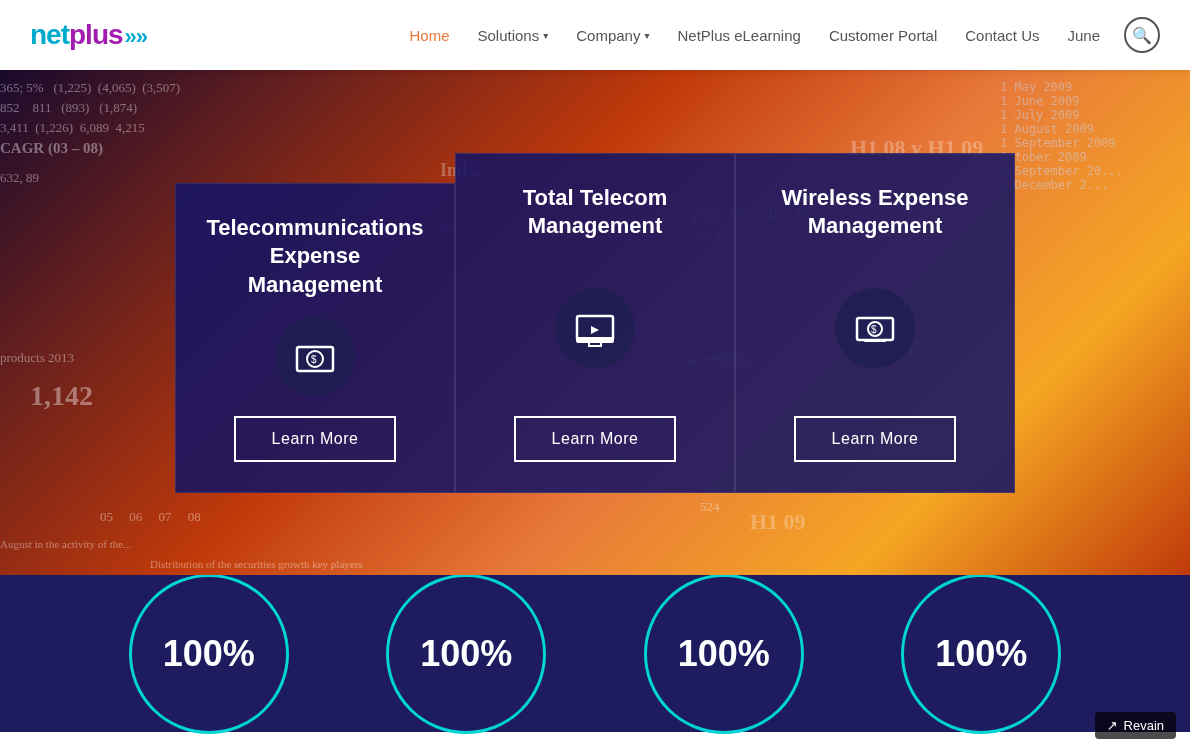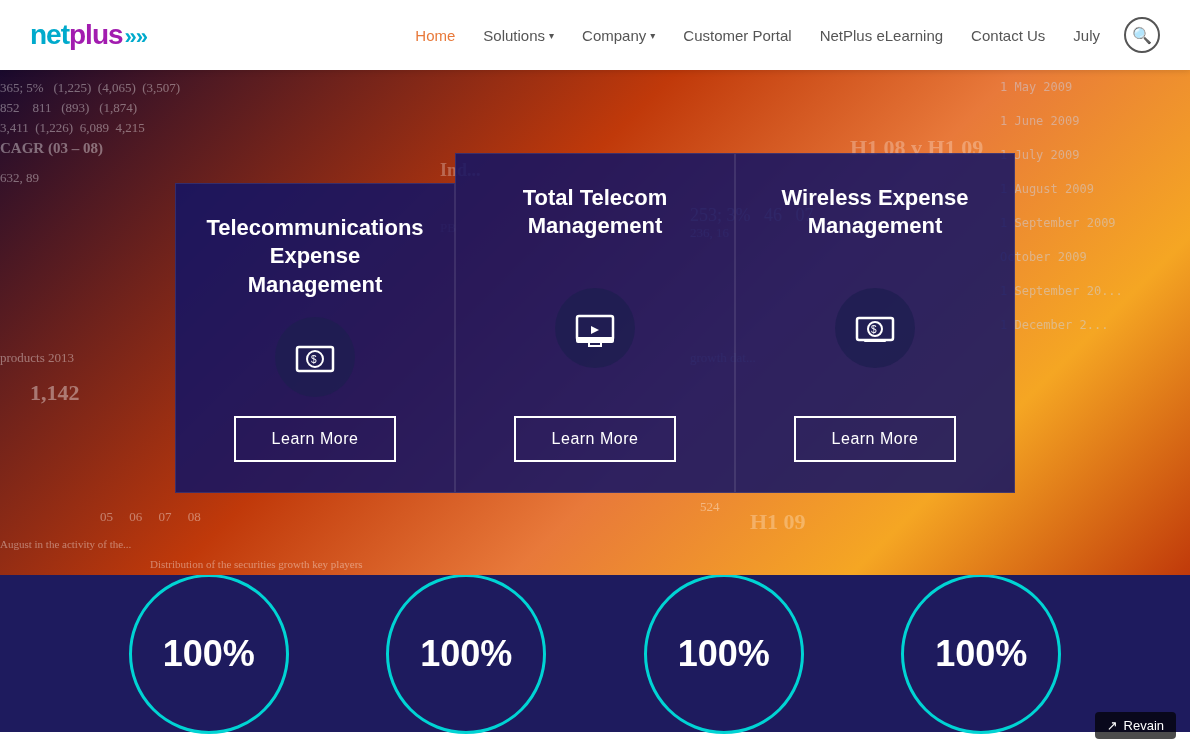--- a/index.html
+++ b/index.html
@@ -201,21 +201,21 @@
     .right-panel {
       position: absolute;
       right: 0;
       top: 0;
       width: 200px;
       height: 100%;
       display: flex;
       flex-direction: column;
       justify-content: flex-start;
       padding: 10px;
-      gap: 20px;
+      gap: 0;
     }
     .right-panel-row {
       color: rgba(200,220,255,0.8);
       font-family: monospace;
       font-size: 12px;
     }
   </style>
 </head>
 <body>
 
@@ -228,41 +228,41 @@
   <nav class="nav">
     <div class="nav-item active" style="color:#e8793a;">Home</div>
     <div class="nav-item">
       <span>Solutions</span>
       <span class="caret">▾</span>
     </div>
     <div class="nav-item">
       <span>Company</span>
       <span class="caret">▾</span>
     </div>
+    <div class="nav-item">NetPlus eLearning</div>
     <div class="nav-item">Customer Portal</div>
-    <div class="nav-item">NetPlus eLearning</div>
     <div class="nav-item">Contact Us</div>
-    <div class="nav-item">July</div>
+    <div class="nav-item">June</div>
     <div class="search-icon-btn">
       <span>🔍</span>
     </div>
   </nav>
 </header>
 
 <section class="hero">
 
   <div class="bg-numbers">
 
     <div class="bg-line" style="top:10px; left:0px;">365; 5%&nbsp;&nbsp;&nbsp;(1,225)&nbsp;&nbsp;(4,065)&nbsp;&nbsp;(3,507)</div>
     <div class="bg-line" style="top:30px; left:0px;">852&nbsp;&nbsp;&nbsp;&nbsp;811&nbsp;&nbsp;&nbsp;(893)&nbsp;&nbsp;&nbsp;(1,874)</div>
     <div class="bg-line" style="top:50px; left:0px;">3,411&nbsp;&nbsp;(1,226)&nbsp;&nbsp;6,089&nbsp;&nbsp;4,215</div>
     <div class="bg-line" style="top:70px; left:0px; font-size:15px; font-weight:bold;">CAGR (03 – 08)</div>
     <div class="bg-line" style="top:100px; left:0px;">632, 89</div>
     <div class="bg-line" style="top:280px; left:0px;">products 2013</div>
-    <div class="bg-line" style="top:310px; left:30px; font-size:22px; font-weight:bold;">1,142</div>
+    <div class="bg-line" style="top:310px; left:30px; font-size:28px; font-weight:bold;">1,142</div>
 
     <div class="bg-line" style="top:90px; left:440px; font-size:18px; font-weight:bold; color:rgba(255,255,255,0.5);">Ind...</div>
     <div class="bg-line" style="top:150px; left:440px; color:rgba(255,255,255,0.4);">PB</div>
 
     <div class="bg-line" style="bottom:50px; left:100px;">05&nbsp;&nbsp;&nbsp;&nbsp;&nbsp;06&nbsp;&nbsp;&nbsp;&nbsp;&nbsp;07&nbsp;&nbsp;&nbsp;&nbsp;&nbsp;08</div>
     <div class="bg-line" style="bottom:25px; left:0px; font-size:11px;">August in the activity of the...</div>
     <div class="bg-line" style="bottom:5px; left:150px; font-size:11px;">Distribution of the securities growth key players</div>
 
     <div class="right-panel">
       <div class="right-panel-row">1 May 2009</div>

